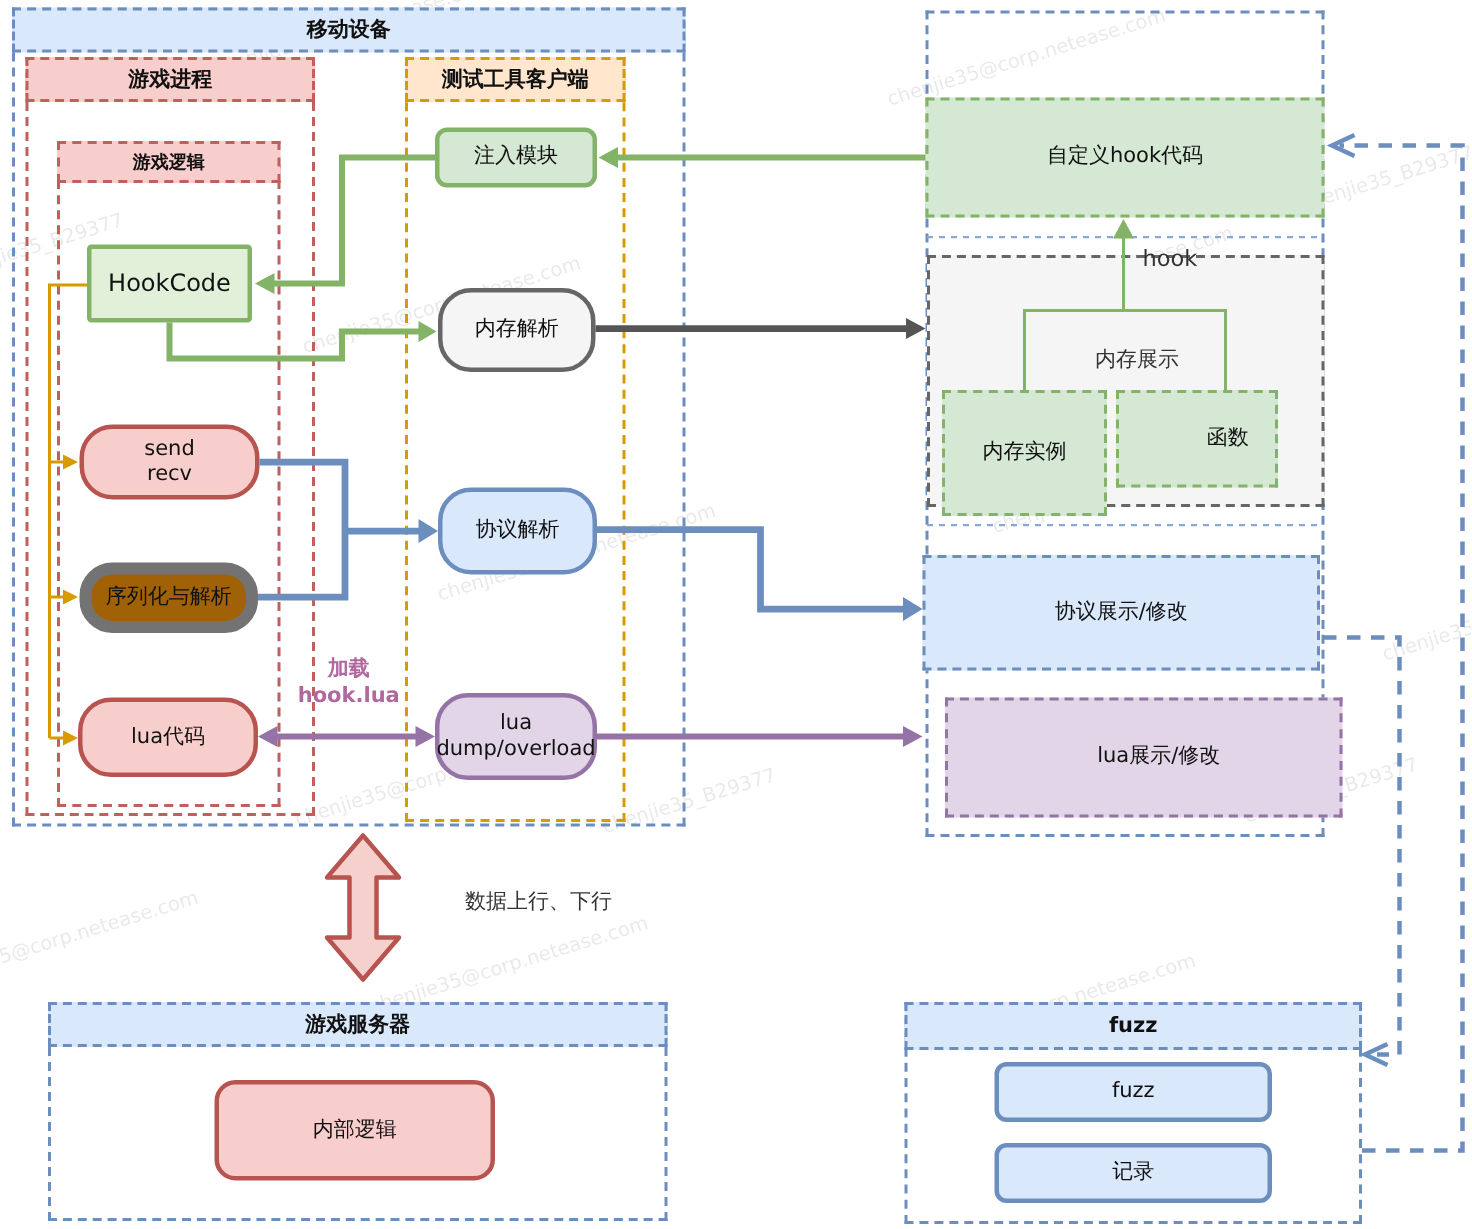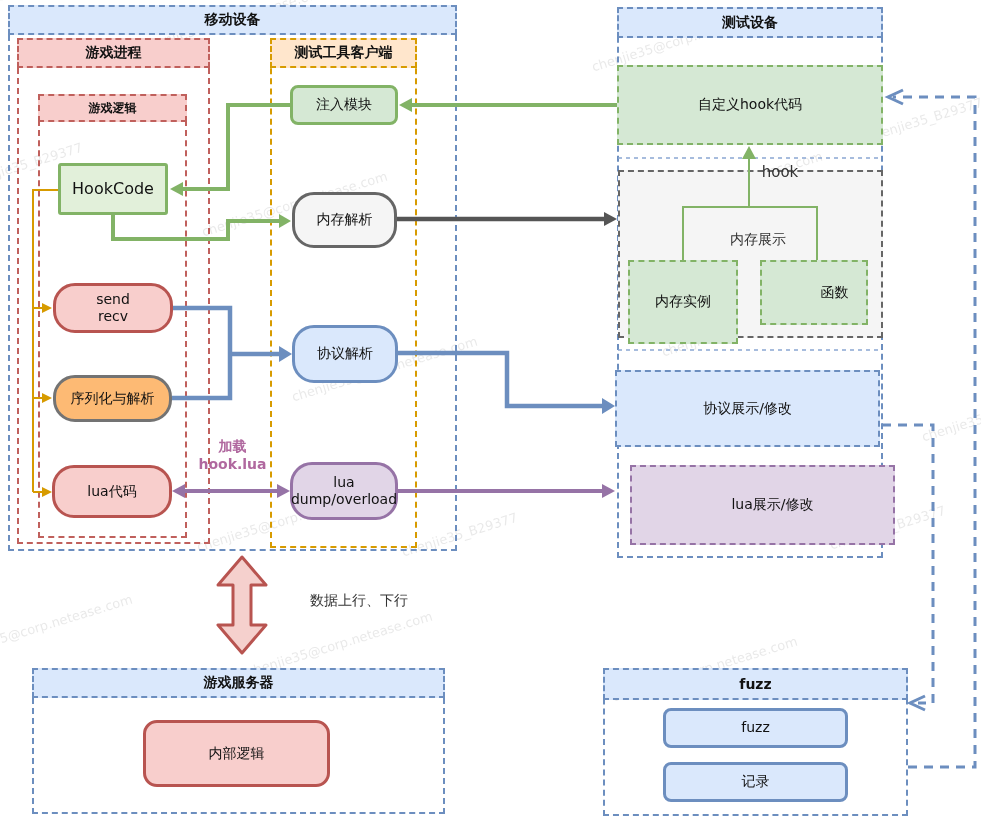--- a/index.html
+++ b/index.html
@@ -48,47 +48,46 @@
   <div class="container red" style="left:17px;top:38px;width:193px;height:506px;"></div>
   <div class="hdr red" style="left:17px;top:38px;width:193px;height:30px;">游戏进程</div>
 
   <div class="container red" style="left:38px;top:110px;width:149px;height:428px;"></div>
   <div class="hdr red" style="left:38px;top:94px;width:149px;height:28px;font-size:12px;">游戏逻辑</div>
 
   <div class="container orange" style="left:270px;top:38px;width:147px;height:510px;"></div>
   <div class="hdr orange" style="left:270px;top:38px;width:147px;height:30px;">测试工具客户端</div>
 
   <div class="container" style="left:617px;top:7px;width:266px;height:551px;"></div>
-  <div class="hdr" style="left:617px;top:7px;width:266px;height:31px;">测试设备</div>
 
   <div class="container" style="left:32px;top:668px;width:413px;height:146px;"></div>
   <div class="hdr" style="left:32px;top:668px;width:413px;height:30px;">游戏服务器</div>
 
   <div class="container" style="left:603px;top:668px;width:305px;height:148px;"></div>
   <div class="hdr" style="left:603px;top:668px;width:305px;height:32px;">fuzz</div>
 
   <div class="node" style="left:617px;top:65px;width:266px;height:80px;border:2px dashed #82b366;background:#d5e8d4;">自定义hook代码</div>
   <div class="node" style="left:618px;top:170px;width:265px;height:168px;border:2px dashed #666;background:#f5f5f5;"></div>
   <div class="lbl" style="left:750px;top:163px;width:60px;font-size:15px;">hook</div>
   <div class="lbl" style="left:698px;top:231px;width:120px;">内存展示</div>
   <div class="node" style="left:628px;top:260px;width:110px;height:84px;border:2px dashed #82b366;background:#d5e8d4;">内存实例</div>
-  <div class="node" style="left:760px;top:260px;width:108px;height:65px;border:2px dashed #82b366;background:#d5e8d4;padding-left:41px;">函数</div>
+  <div class="node" style="left:744px;top:260px;width:108px;height:65px;border:2px dashed #82b366;background:#d5e8d4;padding-left:41px;">函数</div>
   <div class="node" style="left:615px;top:370px;width:265px;height:77px;border:2px dashed #6c8ebf;background:#dae8fc;">协议展示/修改</div>
   <div class="node" style="left:630px;top:465px;width:265px;height:80px;border:2px dashed #9673a6;background:#e1d5e7;padding-left:20px;">lua展示/修改</div>
 
   <div class="node rounded" style="left:290px;top:85px;width:108px;height:40px;border:3px solid #82b366;background:#d5e8d4;border-radius:8px;">注入模块</div>
   <div class="node rounded" style="left:292px;top:192px;width:105px;height:56px;border:3px solid #666;background:#f5f5f5;">内存解析</div>
   <div class="node rounded" style="left:292px;top:325px;width:106px;height:58px;border:3px solid #6c8ebf;background:#dae8fc;">协议解析</div>
   <div class="node rounded" style="left:290px;top:462px;width:108px;height:58px;border:3px solid #9673a6;background:#e1d5e7;">lua
 dump/overload</div>
 
   <div class="node" style="left:58px;top:163px;width:110px;height:52px;border:3px solid #82b366;background:#e2f0da;border-radius:3px;font-size:16px;">HookCode</div>
   <div class="node rounded" style="left:53px;top:283px;width:120px;height:50px;border:3px solid #b85450;background:#f8cecc;">send
 recv</div>
-  <div class="node rounded" style="left:53px;top:375px;width:119px;height:47px;border:3px solid #737373;background:#fdba74;">序列化与解析</div>
+  <div class="node rounded" style="left:53px;top:375px;width:119px;height:47px;border:8px solid #737373;background:#a16207;">序列化与解析</div>
   <div class="node rounded" style="left:52px;top:465px;width:120px;height:53px;border:3px solid #b85450;background:#f8cecc;">lua代码</div>
 
   <div class="node" style="left:143px;top:720px;width:187px;height:67px;border:3.5px solid #b85450;background:#f8cecc;border-radius:14px;">内部逻辑</div>
   <div class="node" style="left:663px;top:708px;width:185px;height:40px;border:3px solid #6c8ebf;background:#dae8fc;border-radius:8px;">fuzz</div>
   <div class="node" style="left:663px;top:762px;width:185px;height:40px;border:3px solid #6c8ebf;background:#dae8fc;border-radius:8px;">记录</div>
 
   <div class="lbl" style="left:185px;top:437px;width:95px;font-weight:bold;color:#b0689f;line-height:1.3;">加载
 hook.lua</div>
   <div class="lbl" style="left:263px;top:592px;width:145px;text-align:right;">数据上行、下行</div>
 

